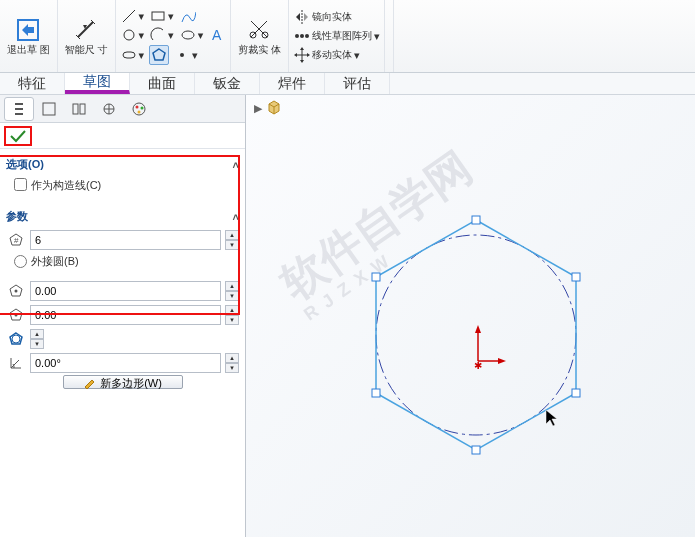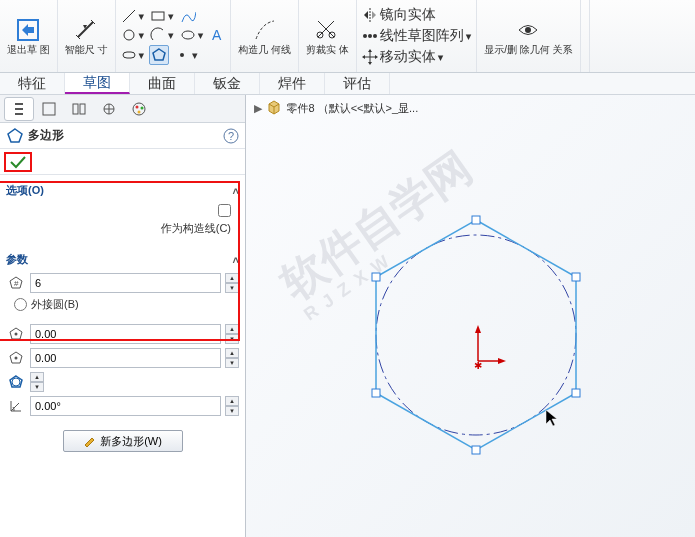--- a/index.html
+++ b/index.html
@@ -7,26 +7,26 @@
 
   
   .ribbon { height: 73px; background: linear-gradient(#fdfdfd,#f2f4f6); border-bottom: 1px solid #c9d0d7; display: flex; align-items: flex-start; }
   .ribbon-group { display: flex; flex-direction: column; align-items: center; justify-content: center; height: 100%; padding: 2px 4px; border-right: 1px solid #e0e4ea; }
   .rb-big { display: flex; flex-direction: column; align-items: center; justify-content: center; gap: 1px; padding: 3px 3px; cursor: pointer; }
   .rb-big span.lbl { font-size: 10px; line-height: 11px; white-space: nowrap; }
   .rb-big svg, .rb-small svg { display: block; }
   .rb-row { display: flex; gap: 4px; }
   .rb-col { display: flex; flex-direction: column; gap: 1px; }
   .rb-small { display: flex; align-items: center; gap: 2px; padding: 1px 1px; cursor: pointer; }
-  .rb-small span.lbl { font-size: 14px; white-space: nowrap; }
+  .rb-small span.lbl { font-size: 10px; white-space: nowrap; }
 
   
   .tabs { height: 22px; background: #f6f8fa; border-bottom: 1px solid #d0d6dd; display: flex; align-items: stretch; }
   .tab { padding: 0 18px; display: flex; align-items: center; font-size: 14px; border-right: 1px solid #e2e6ec; cursor: pointer; }
-  .tab.active { background: #fff; border-bottom: 2px solid #a21caf; color: #1a4d8f; }
+  .tab.active { background: #fff; border-bottom: 4px solid #a21caf; color: #1a4d8f; }
 
   
   .viewtools { position: absolute; right: 6px; top: 95px; display: flex; gap: 6px; }
   .viewtools .vt { width: 18px; height: 18px; cursor: pointer; }
 
   
   .main { position: absolute; top: 95px; left: 0; right: 0; bottom: 0; display: flex; }
   .left { width: 246px; border-right: 1px solid #c0c6ce; background: #fff; display: flex; flex-direction: column; }
   .right { flex: 1; position: relative; background: linear-gradient(135deg,#fbfcfe,#eef2f6); }
 
@@ -40,31 +40,31 @@
   .pm-title .t { font-weight: bold; font-size: 12px; flex: 1; }
   .pm-title .help { width: 16px; height: 16px; color: #5b7aa5; cursor: pointer; }
 
   .pm-confirm { height: 26px; display: flex; align-items: center; padding: 0 4px; border-bottom: 1px solid #e0e4ea; }
   .pm-confirm .ok { width: 28px; height: 20px; display: flex; align-items: center; justify-content: center; cursor: pointer; }
   .redbox { border: 2px solid #e11; }
 
   .pm-body { flex: 1; overflow: auto; padding: 4px 4px; }
   .section-h { display: flex; align-items: center; justify-content: space-between; padding: 4px 2px; font-size: 11px; font-weight: bold; color: #1a4d8f; cursor: pointer; }
   .section-h .caret { color: #555; }
-  .chk { display: flex; align-items: flex-end; gap: 4px; padding: 2px 10px; flex-direction: column; }
+  .chk { display: flex; align-items: flex-start; gap: 4px; padding: 2px 10px; }
   .paramrow { display: flex; align-items: center; gap: 4px; padding: 2px 2px; }
   .paramrow .picon { width: 20px; display: flex; justify-content: center; }
   .paramrow input[type=text] { flex: 1; height: 20px; border: 1px solid #b7bec8; padding: 0 4px; font-size: 11px; }
   .spin { width: 14px; display: flex; flex-direction: column; }
   .spin div { height: 10px; border: 1px solid #b7bec8; background: #f0f2f5; font-size: 7px; text-align: center; line-height: 7px; cursor: pointer; }
   .radio { display: flex; align-items: center; gap: 4px; padding: 2px 10px; }
 
   .red-outline { position: absolute; border: 2px solid #e11; pointer-events: none; }
 
-  .newpoly { margin: 12px auto 0; display: block; width: 120px; height: 22px; border: 1px solid #9aa3b0; background: linear-gradient(#fefefe,#e6eaf0); border-radius: 2px; font-size: 11px; cursor: pointer; }
+  .newpoly { margin: 0 auto 0; display: block; width: 120px; height: 14px; border: 1px solid #9aa3b0; background: linear-gradient(#fefefe,#e6eaf0); border-radius: 2px; font-size: 11px; cursor: pointer; }
 
   
   .bc { position: absolute; top: 4px; left: 8px; display: flex; align-items: center; gap: 4px; font-size: 11px; color: #333; }
   .bc .tri { color: #666; }
 
   
   .wm { position: absolute; left: 25px; top: 100px; transform: rotate(-35deg); font-size: 44px; color: rgba(160,165,175,0.25); font-weight: bold; pointer-events: none; white-space: nowrap; }
 
   
   .origin { position: absolute; left: 220px; top: 230px; }
@@ -135,29 +135,20 @@
             </svg>▾</span>
         <span class="rb-small" style="background:#d6e6f7;border:1px solid #6fa3d8;border-radius:2px;">
             <svg width="16" height="16">
               <polygon points="8,2 14,6 12,13 4,13 2,6" fill="none" stroke="#1a5fa8" stroke-width="1.5"></polygon>
             </svg>
           </span>
         <span class="rb-small"><svg width="16" height="16">
               <circle cx="8" cy="8" r="2" fill="#333"></circle>
             </svg>▾</span>
       </div>
-    </div>
-  </div>
-  <div class="ribbon-group">
-    <div class="rb-big">
-      <svg width="26" height="26">
-          <path d="M4 22 Q10 6 22 4" fill="none" stroke="#333" stroke-dasharray="3 2"></path>
-        </svg>
-      <span class="lbl">构造几
-何线</span>
     </div>
   </div>
   <div class="ribbon-group">
     <div class="rb-big">
       <svg width="26" height="26">
           <path d="M4 4 L20 20 M20 4 L4 20" stroke="#333"></path>
           <circle cx="6" cy="18" r="3" fill="none" stroke="#333"></circle>
           <circle cx="18" cy="18" r="3" fill="none" stroke="#333"></circle>
         </svg>
       <span class="lbl">剪裁实
@@ -176,31 +167,20 @@
         </span>
       <span class="rb-small"><svg width="16" height="16">
             <circle cx="3" cy="8" r="2" fill="#333"></circle>
             <circle cx="8" cy="8" r="2" fill="#333"></circle>
             <circle cx="13" cy="8" r="2" fill="#333"></circle>
           </svg><span class="lbl">线性草图阵列</span>▾</span>
       <span class="rb-small"><svg width="16" height="16">
             <path d="M8 2 L8 14 M2 8 L14 8" stroke="#333"></path>
             <path d="M8 0 L6 3 L10 3 Z M8 16 L6 13 L10 13 Z M0 8 L3 6 L3 10 Z M16 8 L13 6 L13 10 Z" fill="#333"></path>
           </svg><span class="lbl">移动实体</span>▾</span>
-    </div>
-  </div>
-  <div class="ribbon-group">
-    <div class="rb-big">
-      <svg width="26" height="26">
-          <path d="M4 13 Q13 4 22 13 Q13 22 4 13" fill="none" stroke="#333"></path>
-          <circle cx="13" cy="13" r="3" fill="#333"></circle>
-        </svg>
-      <span class="lbl">显示/删
-除几何
-关系</span>
     </div>
   </div>
   <div class="ribbon-group">
     
   </div>
 
 </div>
 
 <div class="tabs">
   <div class="tab">特征</div>
@@ -264,30 +244,20 @@
       <span class="lt">
           <svg width="16" height="16">
             <circle cx="8" cy="8" r="6" fill="none" stroke="#555"></circle>
             <circle cx="6" cy="6" r="1.5" fill="#d33"></circle>
             <circle cx="11" cy="7" r="1.5" fill="#3a3"></circle>
             <circle cx="8" cy="11" r="1.5" fill="#e8b030"></circle>
           </svg>
         </span>
     </div>
 
-    <div class="pm-title">
-      <span class="ic"><svg width="18" height="18">
-            <polygon points="9,2 16,7 13,15 5,15 2,7" fill="none" stroke="#1a5fa8" stroke-width="1.5"></polygon>
-          </svg></span>
-      <span class="t">多边形</span>
-      <span class="help"><svg width="16" height="16">
-            <circle cx="8" cy="8" r="7" fill="none" stroke="#5b7aa5"></circle>
-            <text x="5" y="12" font-size="11" fill="#5b7aa5">?</text>
-          </svg></span>
-    </div>
 
     <div class="pm-confirm">
       <span class="ok redbox">
           <svg width="18" height="14">
             <path d="M2 7 L7 12 L16 2" fill="none" stroke="#2a8a2a" stroke-width="2"></path>
           </svg>
         </span>
     </div>
 
     <div class="pm-body" style="position:relative;">
@@ -388,21 +358,20 @@
     </div>
   </div>
 
   <div class="right">
     <div class="bc">
       <span class="tri">▶</span>
       <span><svg width="16" height="16">
             <path d="M3 5 L8 2 L13 5 L13 12 L8 15 L3 12 Z" fill="#e8c978" stroke="#b58a20"></path>
             <path d="M3 5 L8 8 L13 5 M8 8 L8 15" stroke="#b58a20" fill="none"></path>
           </svg></span>
-      <span>零件8 （默认&lt;&lt;默认&gt;_显...</span>
     </div>
 
     <div class="wm"><span>软件自学网</span><div style="font-size:18px;letter-spacing:2px;margin-top:-6px;">R J Z X W</div></div>
 
     <svg class="hex" width="260" height="260">
 
       <circle cx="130" cy="125" r="100" fill="none" stroke="#3245a5" stroke-width="1" stroke-dasharray="14 4 3 4"></circle>
 
       <polygon points="130,10 230,67 230,183 130,240 30,183 30,67" fill="none" stroke="#4aa3e0" stroke-width="1.5" transform="rotate(0 130 125)"></polygon>
 

